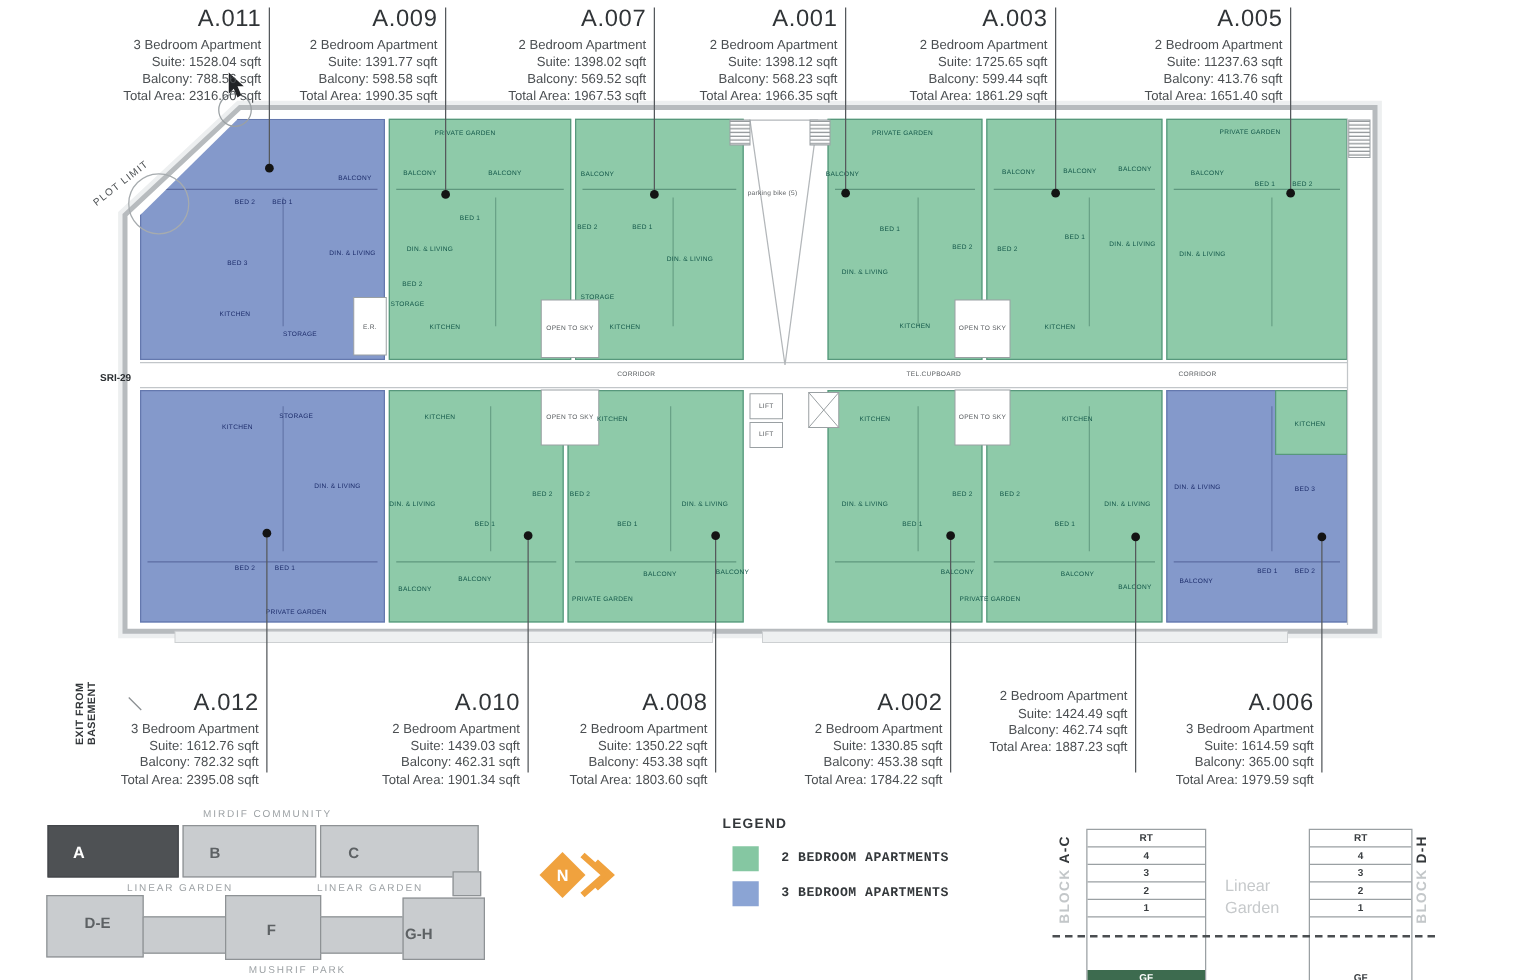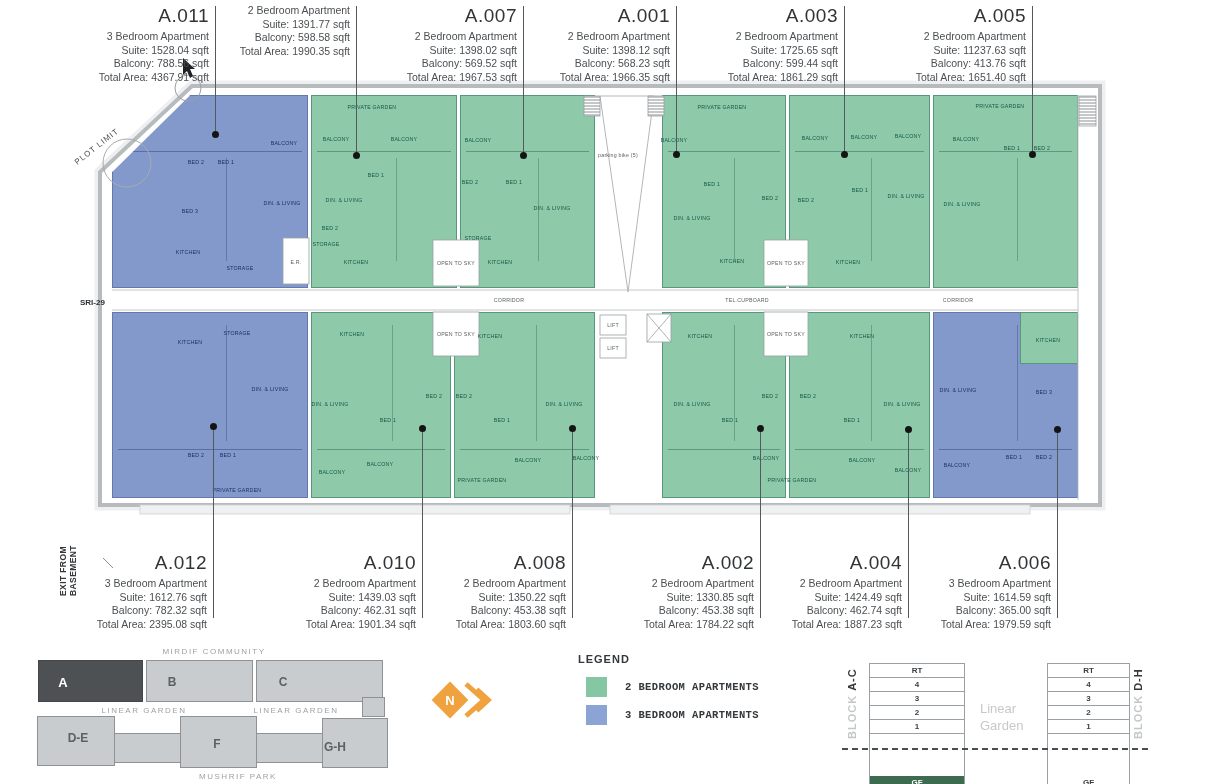--- a/index.html
+++ b/index.html
@@ -221,25 +221,26 @@
       <div class="rl n" style="left: 613px; top: 348px;">LIFT</div>
       <div class="rl n" style="left: 618px; top: 155px;">parking bike (5)</div>
     </div>
 
   <div id="anno-layer">
       <div class="anno" style="left: 34px; top: 4px;">
         <div class="anno-title">A.011</div>
         <div class="anno-detail">3 Bedroom Apartment</div>
         <div class="anno-detail">Suite: 1528.04 sqft</div>
         <div class="anno-detail">Balcony: 788.56 sqft</div>
-        <div class="anno-detail">Total Area: 4367.91 sqft</div>
+        <div class="anno-detail">Total Area: 2316.60 sqft</div>
       </div>
       <div class="callout-line" style="left: 215px; top: 6px; height: 128px;"></div>
       <div class="callout-dot" style="left: 211.5px; top: 130.5px;"></div>
       <div class="anno" style="left: 175px; top: 4px;">
+        <div class="anno-title">A.009</div>
         <div class="anno-detail">2 Bedroom Apartment</div>
         <div class="anno-detail">Suite: 1391.77 sqft</div>
         <div class="anno-detail">Balcony: 598.58 sqft</div>
         <div class="anno-detail">Total Area: 1990.35 sqft</div>
       </div>
       <div class="callout-line" style="left: 356px; top: 6px; height: 149px;"></div>
       <div class="callout-dot" style="left: 352.5px; top: 151.5px;"></div>
       <div class="anno" style="left: 342px; top: 4px;">
         <div class="anno-title">A.007</div>
         <div class="anno-detail">2 Bedroom Apartment</div>
@@ -306,21 +307,20 @@
       <div class="anno" style="left: 579px; top: 551px;">
         <div class="anno-title">A.002</div>
         <div class="anno-detail">2 Bedroom Apartment</div>
         <div class="anno-detail">Suite: 1330.85 sqft</div>
         <div class="anno-detail">Balcony: 453.38 sqft</div>
         <div class="anno-detail">Total Area: 1784.22 sqft</div>
       </div>
       <div class="callout-line" style="left: 760px; top: 428px; height: 190px;"></div>
       <div class="callout-dot" style="left: 756.5px; top: 424.5px;"></div>
       <div class="anno" style="left: 727px; top: 551px;">
-        <div class="anno-title">A.004</div>
         <div class="anno-detail">2 Bedroom Apartment</div>
         <div class="anno-detail">Suite: 1424.49 sqft</div>
         <div class="anno-detail">Balcony: 462.74 sqft</div>
         <div class="anno-detail">Total Area: 1887.23 sqft</div>
       </div>
       <div class="callout-line" style="left: 908px; top: 429px; height: 189px;"></div>
       <div class="callout-dot" style="left: 904.5px; top: 425.5px;"></div>
       <div class="anno" style="left: 876px; top: 551px;">
         <div class="anno-title">A.006</div>
         <div class="anno-detail">3 Bedroom Apartment</div>

